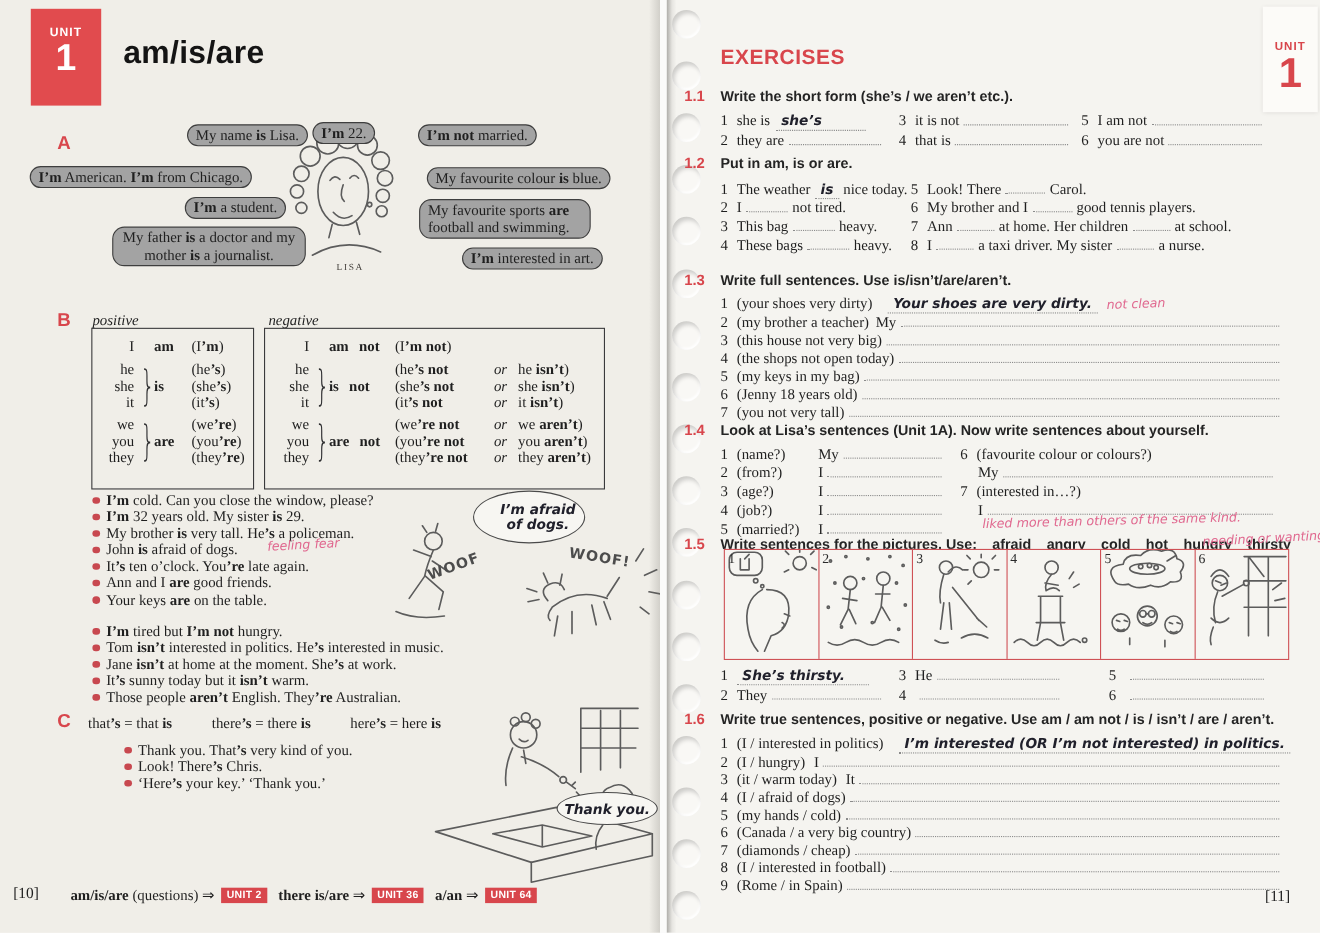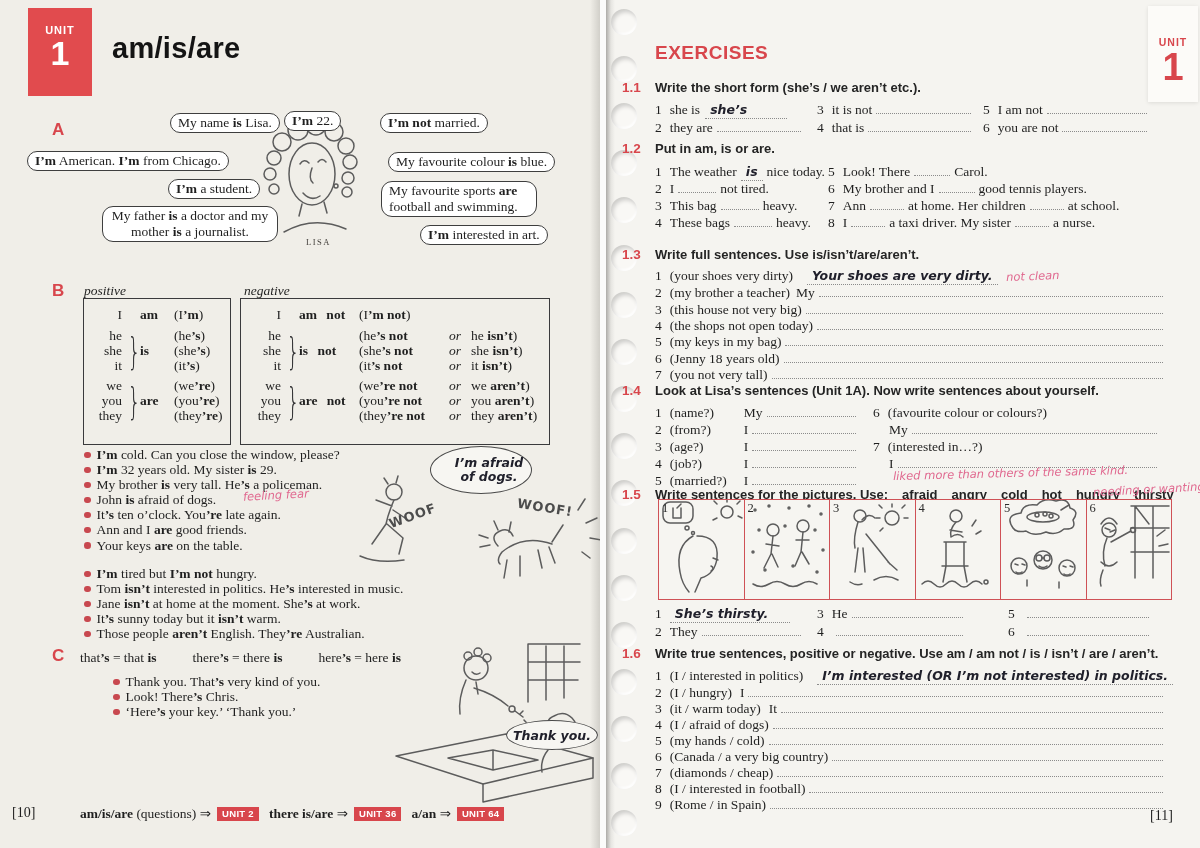--- a/index.html
+++ b/index.html
@@ -20,21 +20,21 @@
   .unitbox{background:#e14b4e;color:#fff;text-align:center;font-family:"Liberation Sans",sans-serif;}
   .unitbox .u{font-size:11px;font-weight:700;letter-spacing:1px;margin-top:16px;}
   .unitbox .n{font-size:34px;font-weight:700;line-height:34px;}
   .unitboxR{background:#fcfbf8;color:#d8464c;text-align:center;font-family:"Liberation Sans",sans-serif;
     box-shadow:0 1px 4px rgba(0,0,0,.10);}
   .unitboxR .u{font-size:10.5px;font-weight:700;letter-spacing:1px;margin-top:30px;}
   .unitboxR .n{font-size:38px;font-weight:700;line-height:38px;}
   .title{font-family:"Liberation Sans",sans-serif;font-weight:700;font-size:29px;color:#141414;letter-spacing:.3px;}
   .seclabel{font-family:"Liberation Sans",sans-serif;font-weight:700;font-size:17px;color:#d8464c;}
   .bubble{position:absolute;border:1.3px solid #3e3e3e;border-radius:11px;padding:1px 7px;
-    font-size:13.5px;background:#ffffff;white-space:nowrap;line-height:16px;}
+    font-size:13.5px;background:#a3a3a3;white-space:nowrap;line-height:16px;}
   .bubble.wrap{white-space:normal;}
   .caption{font-size:8.5px;letter-spacing:1.5px;color:#44403c;}
   .ithead{font-style:italic;font-size:13.5px;}
   .gtable{position:absolute;border:1.4px solid #3a3a3c;padding:8px 6px 6px 6px;font-size:13.5px;background:transparent;}
   .tb-row1{display:flex;align-items:baseline;}
   .tb-row{display:flex;align-items:center;margin-top:5px;}
   .tb-p{width:32px;text-align:right;}
   .tb-pn{width:34px;text-align:right;}
   .tb-b{width:14px;text-align:center;}
   .tb-v{width:34px;font-weight:700;margin-left:4px;}
@@ -287,21 +287,21 @@
       <path d="M127 75 l8 6 M132 78 l3 -3"></path>
     <circle cx="172" cy="102" r="11"></circle>
     <path d="M162 94 q-6 -10 4 -14 q10 -6 18 2 q6 6 2 12"></path>
     <path d="M160 114 q-8 10 -6 22 M164 110 q-14 -10 -28 -26"></path>
   </svg>
   <div class="oval" style="left:506px;top:720px;width:90px;height:28px;">
     <span class="hand">Thank you.</span>
   </div>
 
   <div class="abs" style="left:12px;top:805px;font-size:14px;">[10]</div>
-  <div class="footline" style="left:80px;top:805px;">
+  <div class="footline" style="left:64px;top:805px;">
     <span><b>am/is/are</b> (questions) ⇒</span>
     <span class="badge">UNIT 2</span>
     <span><b>there is/are</b> ⇒</span>
     <span class="badge">UNIT 36</span>
     <span><b>a/an</b> ⇒</span>
     <span class="badge">UNIT 64</span>
   </div>
 </div>
 
 <div class="page" id="pageR">

